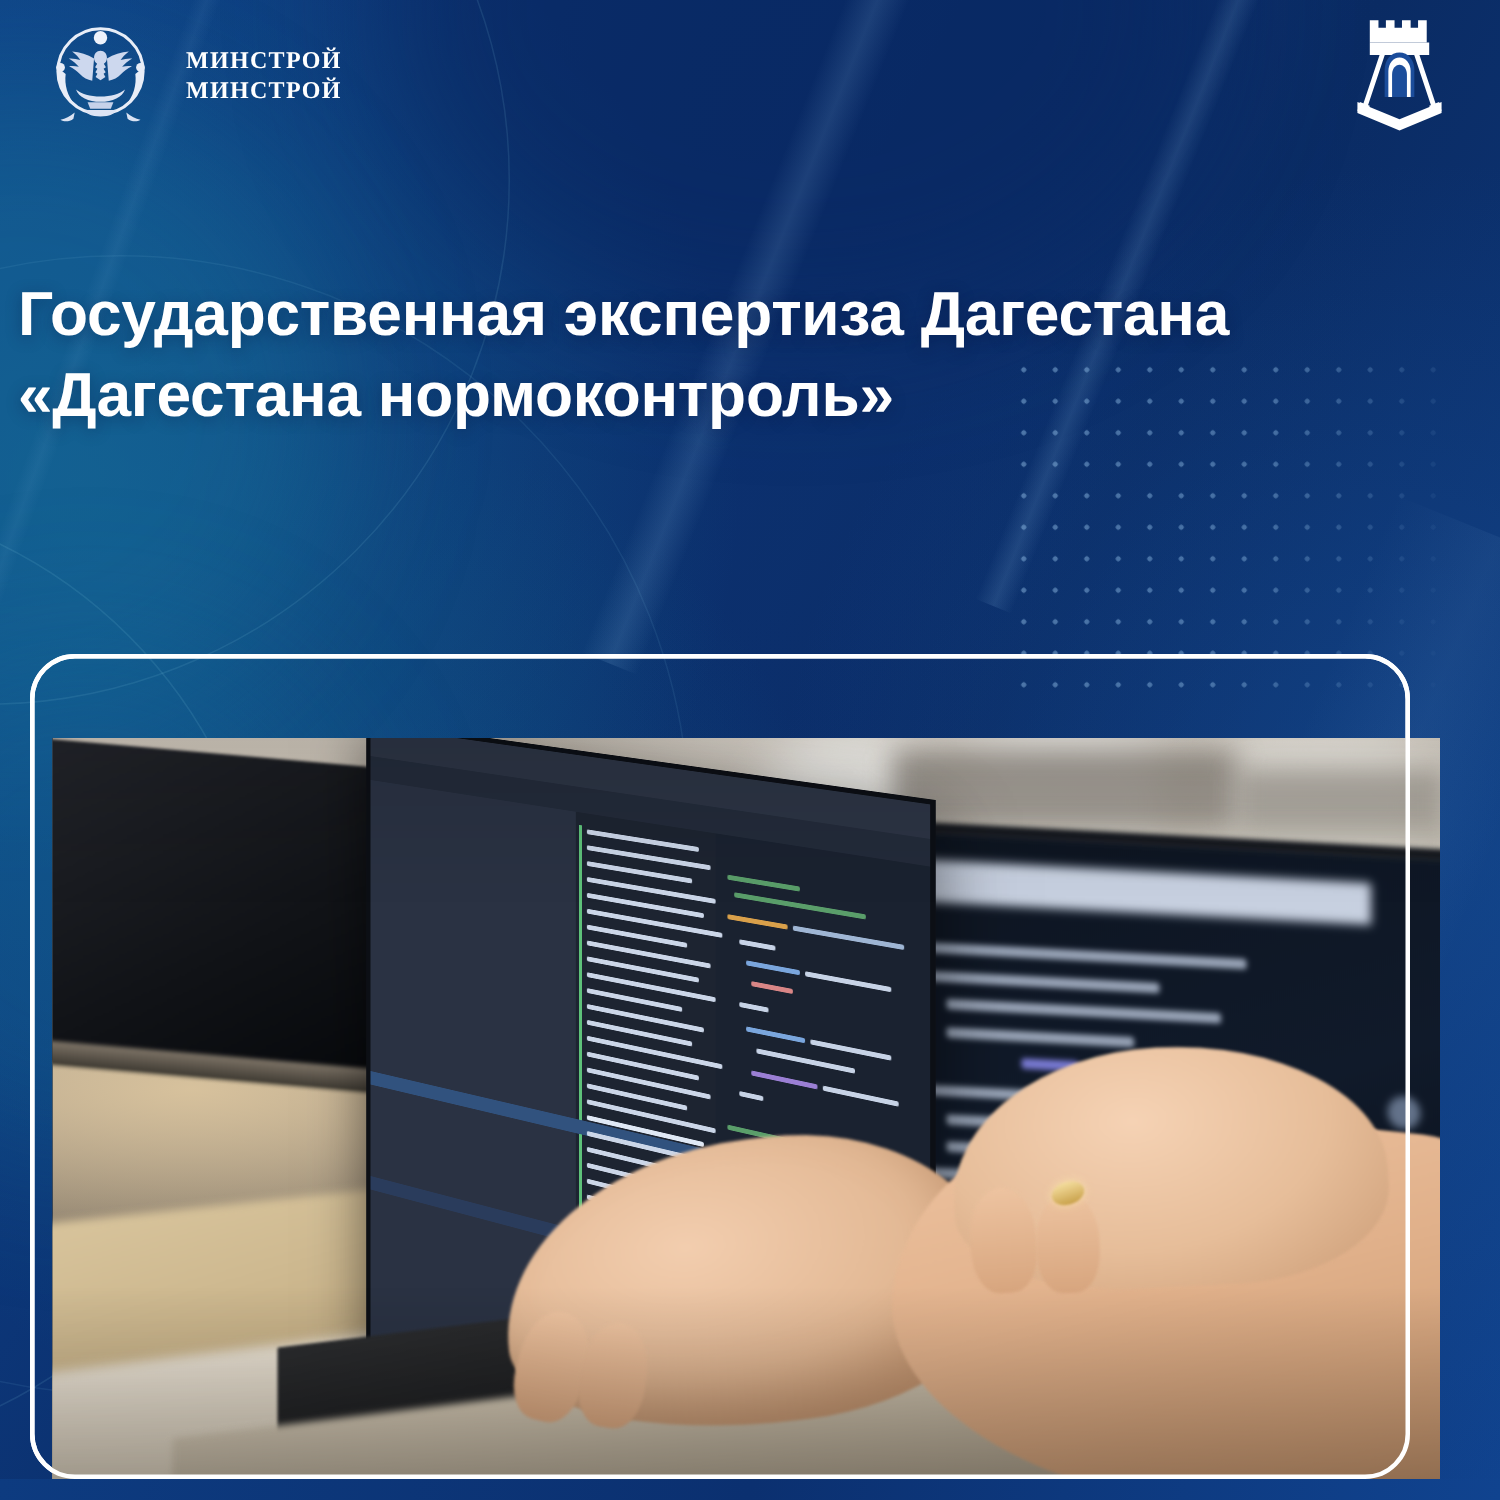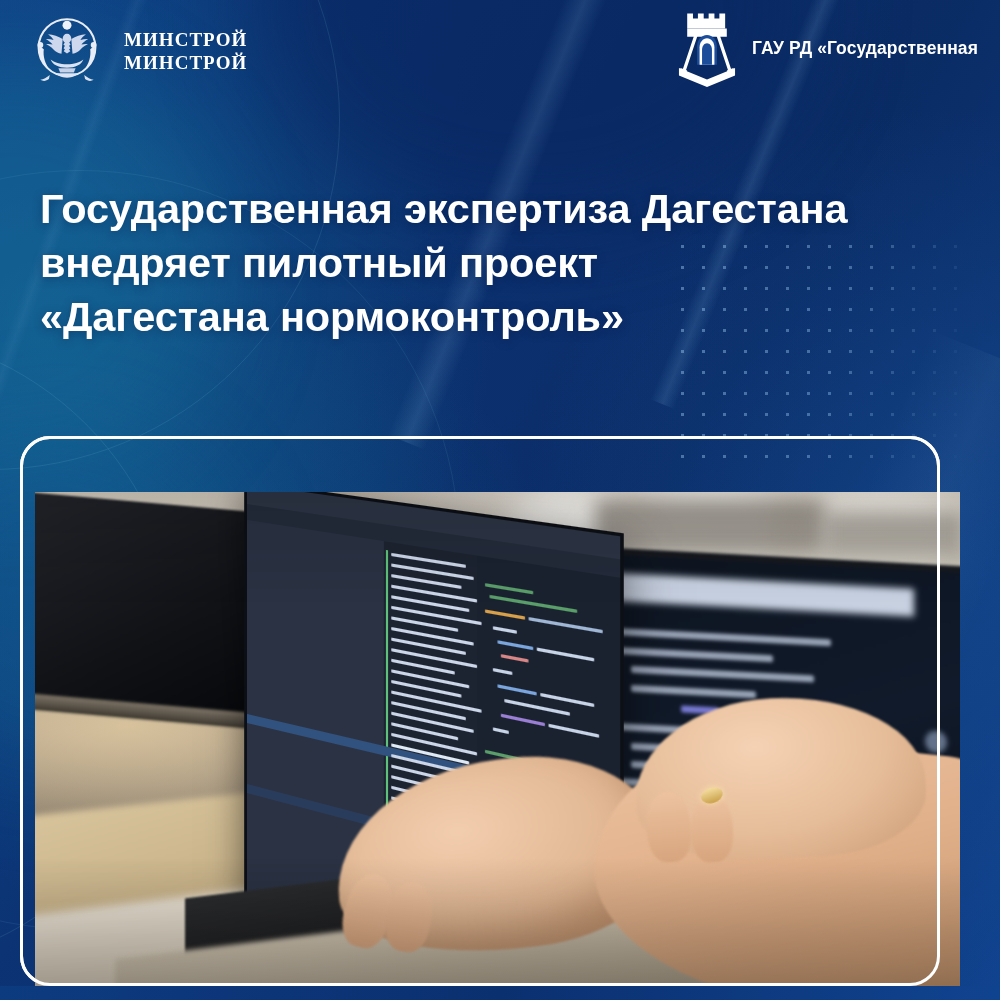--- a/index.html
+++ b/index.html
@@ -44,31 +44,31 @@
   }
 
   
   .header{ position:absolute; left:0; top:0; width:1000px; height:104px; }
   .logo-left{ position:absolute; left:24px; top:8px; display:flex; align-items:center; gap:14px; }
   .logo-right{ position:absolute; right:22px; top:10px; display:flex; align-items:center; gap:12px; }
 
   .emblem-dag{ width:86px; height:86px; flex:0 0 86px; }
   .emblem-gau{ width:66px; height:78px; flex:0 0 66px; }
 
-  .logo-left-text{ color:#fff; font-weight:700; font-size:19px; line-height:1.22; letter-spacing:.055em;
+  .logo-left-text{ color:#fff; font-weight:700; font-size:16px; line-height:1.22; letter-spacing:.055em;
     font-family:"Liberation Serif","DejaVu Serif",serif; }
   .logo-left-text div{ white-space:nowrap; }
 
   .logo-right-text{ color:#fff; font-weight:700; font-size:17.5px; line-height:1.32; text-align:left;
     letter-spacing:.005em; }
   .logo-right-text div{ white-space:nowrap; }
 
   
   .headline{
-    position:absolute; left:40px; top:182px; width:940px;
+    position:absolute; left:12px; top:182px; width:940px;
     color:#ffffff; font-weight:700; font-size:41.5px; line-height:1.30;
     letter-spacing:-0.004em;
     text-shadow:0 2px 10px rgba(0,20,60,.35);
   }
   .headline div{ white-space:nowrap; }
 
   
   .frame{
     position:absolute; left:20px; top:436px; width:920px; height:550px;
     border:3px solid #ffffff; border-radius:30px;
@@ -250,29 +250,27 @@
           <g fill="#ffffff">
             <path d="M8 70l8 3-3 8-7-4z"></path>
             <path d="M72 70l-8 3 3 8 7-4z"></path>
             <circle cx="26" cy="30" r="2.6"></circle>
             <circle cx="54" cy="30" r="2.6"></circle>
             <path d="M6 70 L40 84 L74 70 L74 79 L40 93 L6 79 Z"></path>
           </g>
         </svg>
       </span>
       <div class="logo-right-text">
-        <div>ГАУ РД «Государственная</div>
       </div>
     </div>
 
   </div>
 
   <div class="headline">
     <div>Государственная экспертиза Дагестана</div>
-    <div>внедряет пилотный проект</div>
     <div>«Дагестана нормоконтроль»</div>
   </div>
 
   <div class="frame"></div>
 
   <div class="photo">
     <div class="photo-inner">
       <div class="ph-bg"></div>
 
       <div class="blob b1"></div>

